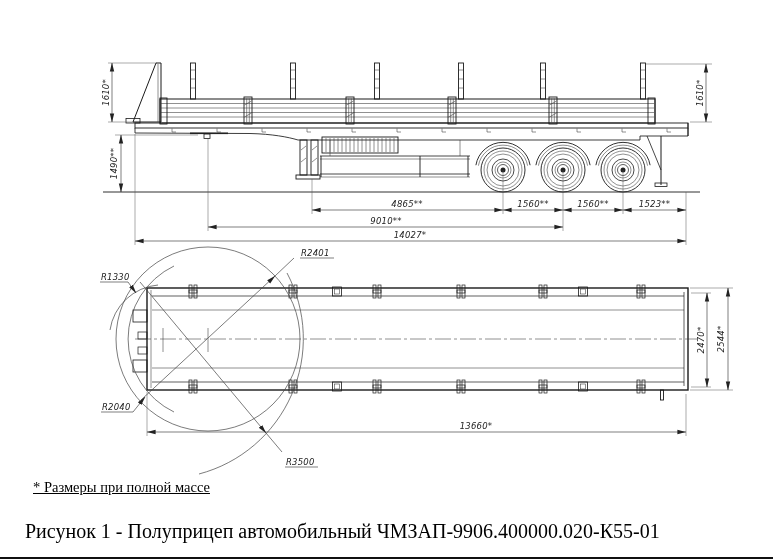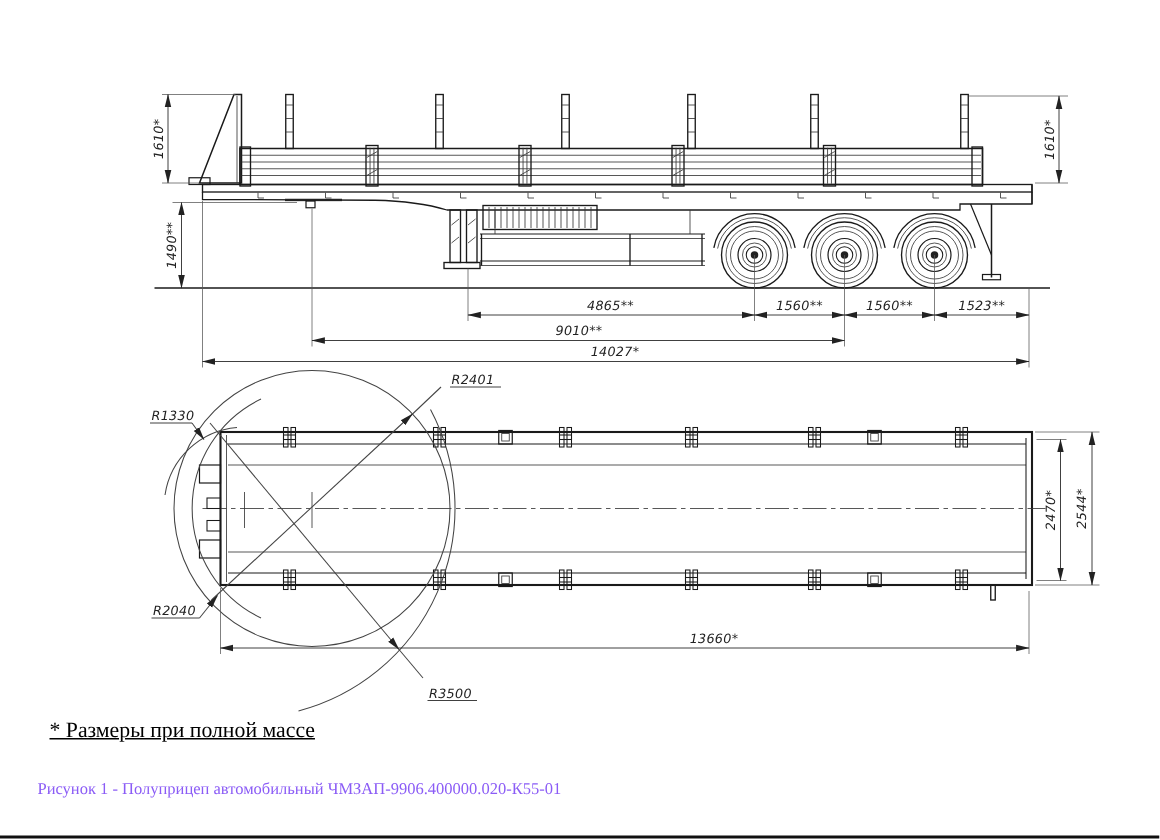--- a/index.html
+++ b/index.html
@@ -2,21 +2,21 @@
 <html><head>
 <meta charset="utf-8">
 <style>
   html,body{margin:0;padding:0;background:#fff;}
   .page{position:relative;width:739px;height:560px;background:#ffffff;overflow:hidden;
         font-family:"Liberation Serif",serif;padding-left:48px;}
   svg{position:absolute;left:0;top:0;}
   svg text{font-family:"DejaVu Sans",sans-serif;}
   .dim{font-size:8.5px;font-style:italic;fill:#222;letter-spacing:.2px;}
   .note-text{position:absolute;left:33px;top:479px;font-size:14.5px;color:#000;text-decoration:underline;}
-  .caption-text{position:absolute;left:25px;top:520px;font-size:11px;color:#8b5cf6;}
+  .caption-text{position:absolute;left:25px;top:520px;font-size:20px;color:#000000;}
   .page-rule{position:absolute;left:0;top:557px;width:773px;height:2px;background:#101010;}
   .ln  {stroke:#1a1a1a;fill:none;}
   .thin{stroke:#333;stroke-width:.55;fill:none;}
   .xln {stroke:#555;stroke-width:.5;fill:none;}
   .dln {stroke:#2a2a2a;stroke-width:.6;fill:none;}
   .arc {stroke:#444;stroke-width:.7;fill:none;}
 </style>
 </head>
 <body>
 

